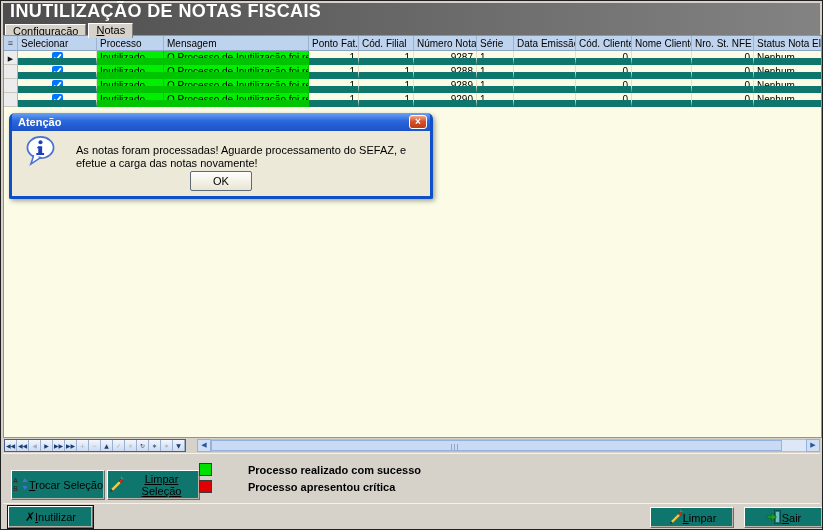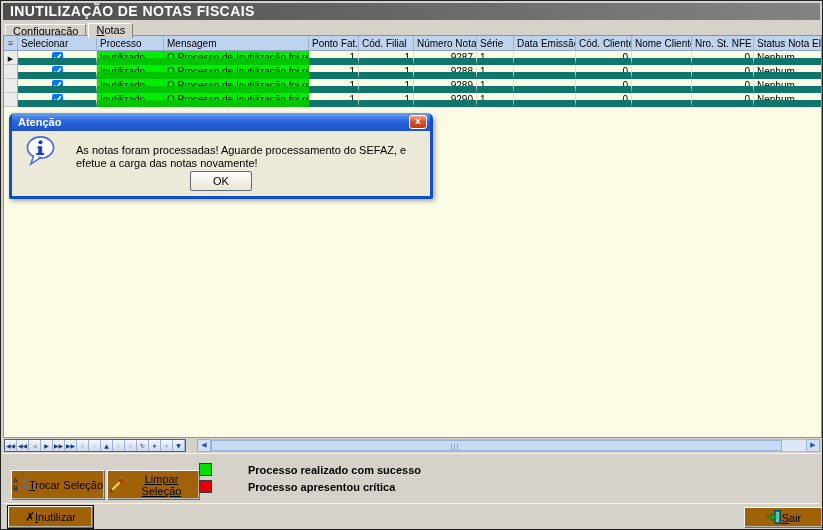--- a/index.html
+++ b/index.html
@@ -4,23 +4,23 @@
 <style>
   * { box-sizing: border-box; margin: 0; padding: 0; }
   html,body { background:#808080; }
   body { font-family:"Liberation Sans", sans-serif; }
   #window {
     position:relative; width:823px; height:530px; background:#d6d2ca;
     border:1px solid #202020; overflow:hidden;
   }
   
   .titlebar {
-    position:absolute; left:2px; top:2px; right:2px; height:17px;
+    position:absolute; left:2px; top:2px; right:2px; height:33px;
     background:linear-gradient(90deg,#4d4d4d,#838383);
-    color:#fff; font-size:14px; font-weight:bold; line-height:17px;
+    color:#fff; font-size:18px; font-weight:bold; line-height:17px;
     padding-left:7px; letter-spacing:.4px; white-space:nowrap;
   }
   
   .tabbar { position:absolute; left:2px; top:19px; right:12px; height:15px; }
   .tab {
     position:relative; display:inline-block; height:14px; top:1px; margin-left:2px;
     padding:0 7px; font-size:11px; line-height:13px; background:#d6d2ca;
     border:1px solid #808080; border-bottom:none; border-top-color:#fff; border-left-color:#fff;
     cursor:default;
   }
@@ -91,21 +91,21 @@
     font-family:"DejaVu Sans", sans-serif;
   }
   .strack { flex:1; position:relative; background:#dce8f8; border-top:1px solid #aac0e2; border-bottom:1px solid #aac0e2; }
   .sthumb { position:absolute; left:0; top:0; bottom:0; width:96%; background:#c8daf4; border:1px solid #96b2da; }
   .sgrip { position:absolute; left:42%; top:3px; width:8px; height:6px;
     background:repeating-linear-gradient(90deg,#8fa8cc 0 1px,transparent 1px 3px); }
   
   .midpanel { position:absolute; left:2px; top:452px; right:2px; height:50px; background:#d6d2ca; border-top:1px solid #f4f2ec; }
   .btn {
     position:absolute; display:flex; align-items:center; justify-content:center; 
-    background:#a16207; border:1px solid #6d6d6d; border-top-color:#fdfdfb; border-left-color:#fdfdfb;
+    background:#0f766e; border:1px solid #6d6d6d; border-top-color:#fdfdfb; border-left-color:#fdfdfb;
     box-shadow:inset -1px -1px 0 #b8b4aa; font-size:11px; color:#000; cursor:default;
   }
   .btn .blabel { display:inline-block; }
   .btn .blabel::first-letter { text-decoration:underline; }
   #btn-trocar { left:8px; top:16px; width:94px; height:30px; }
   #btn-limpar-sel { left:104px; top:16px; width:93px; height:30px;text-decoration:underline; }
   .legend { position:absolute; left:196px; top:7px; }
   .lrow { display:flex; align-items:center; height:17px; }
   .lswatch { width:13px; height:13px; border:1px solid #3a3a3a; flex:none; }
   .llabel { font-size:11px; font-weight:bold; margin-left:5px; white-space:nowrap;padding-left:31px; }
@@ -289,20 +289,29 @@
           <span class="llabel">Processo apresentou crítica</span>
         </div>
     </div>
   </div>
 
   <div class="bottompanel">
     <button class="btn" id="btn-inutilizar">
       <span class="xglyph">✗</span>
       <span class="blabel">Inutilizar</span>
     </button>
+    <button class="btn" id="btn-limpar">
+      <span><svg width="15" height="15" viewBox="0 0 16 16">
+            <path d="M3 13 L11 5 L13 7 L5 15 Z" fill="#e8c84a" stroke="#8a6a10" stroke-width="0.6"></path>
+            <path d="M11 5 L13 3 L15 5 L13 7 Z" fill="#d83018" stroke="#801800" stroke-width="0.5"></path>
+            <path d="M3 13 L2 16 L5 15 Z" fill="#333"></path>
+            <path d="M13.5 0.5 v2.2 M15.5 2.8 h-2.2" stroke="#8a8a8a" stroke-width="0.8"></path>
+          </svg></span>
+      <span class="blabel">Limpar</span>
+    </button>
     <button class="btn" id="btn-sair">
       <span><svg width="16" height="16" viewBox="0 0 16 16">
             <rect x="8.5" y="1.5" width="6" height="13" fill="#1e7878" stroke="#0a4a4a"></rect>
             <rect x="10" y="3" width="3" height="10" fill="#6cc0c0"></rect>
             <path d="M1 6.8 h4.5 V4.2 L10.5 8 L5.5 11.8 V9.2 H1 Z" fill="#22a022" stroke="#0a600a" stroke-width="0.6"></path>
           </svg></span>
       <span class="blabel">Sair</span>
     </button>
   </div>
 

